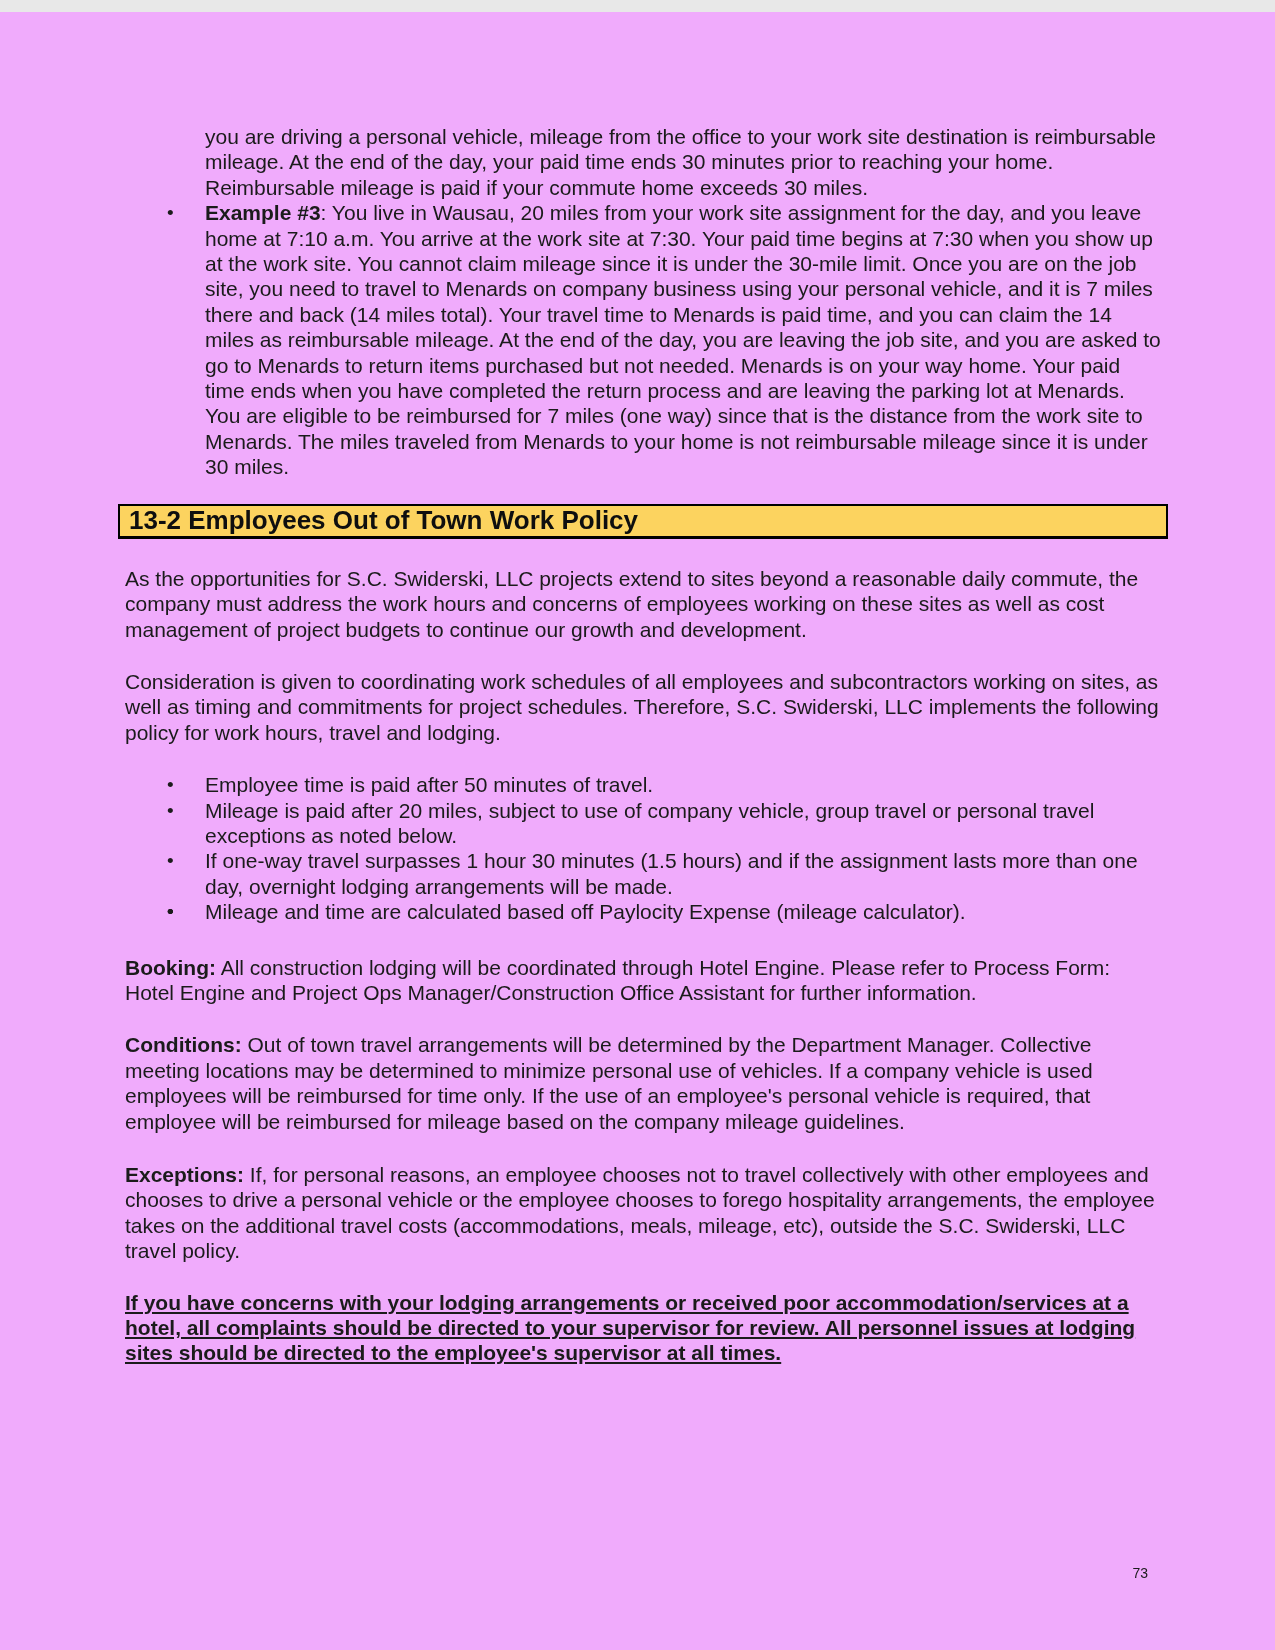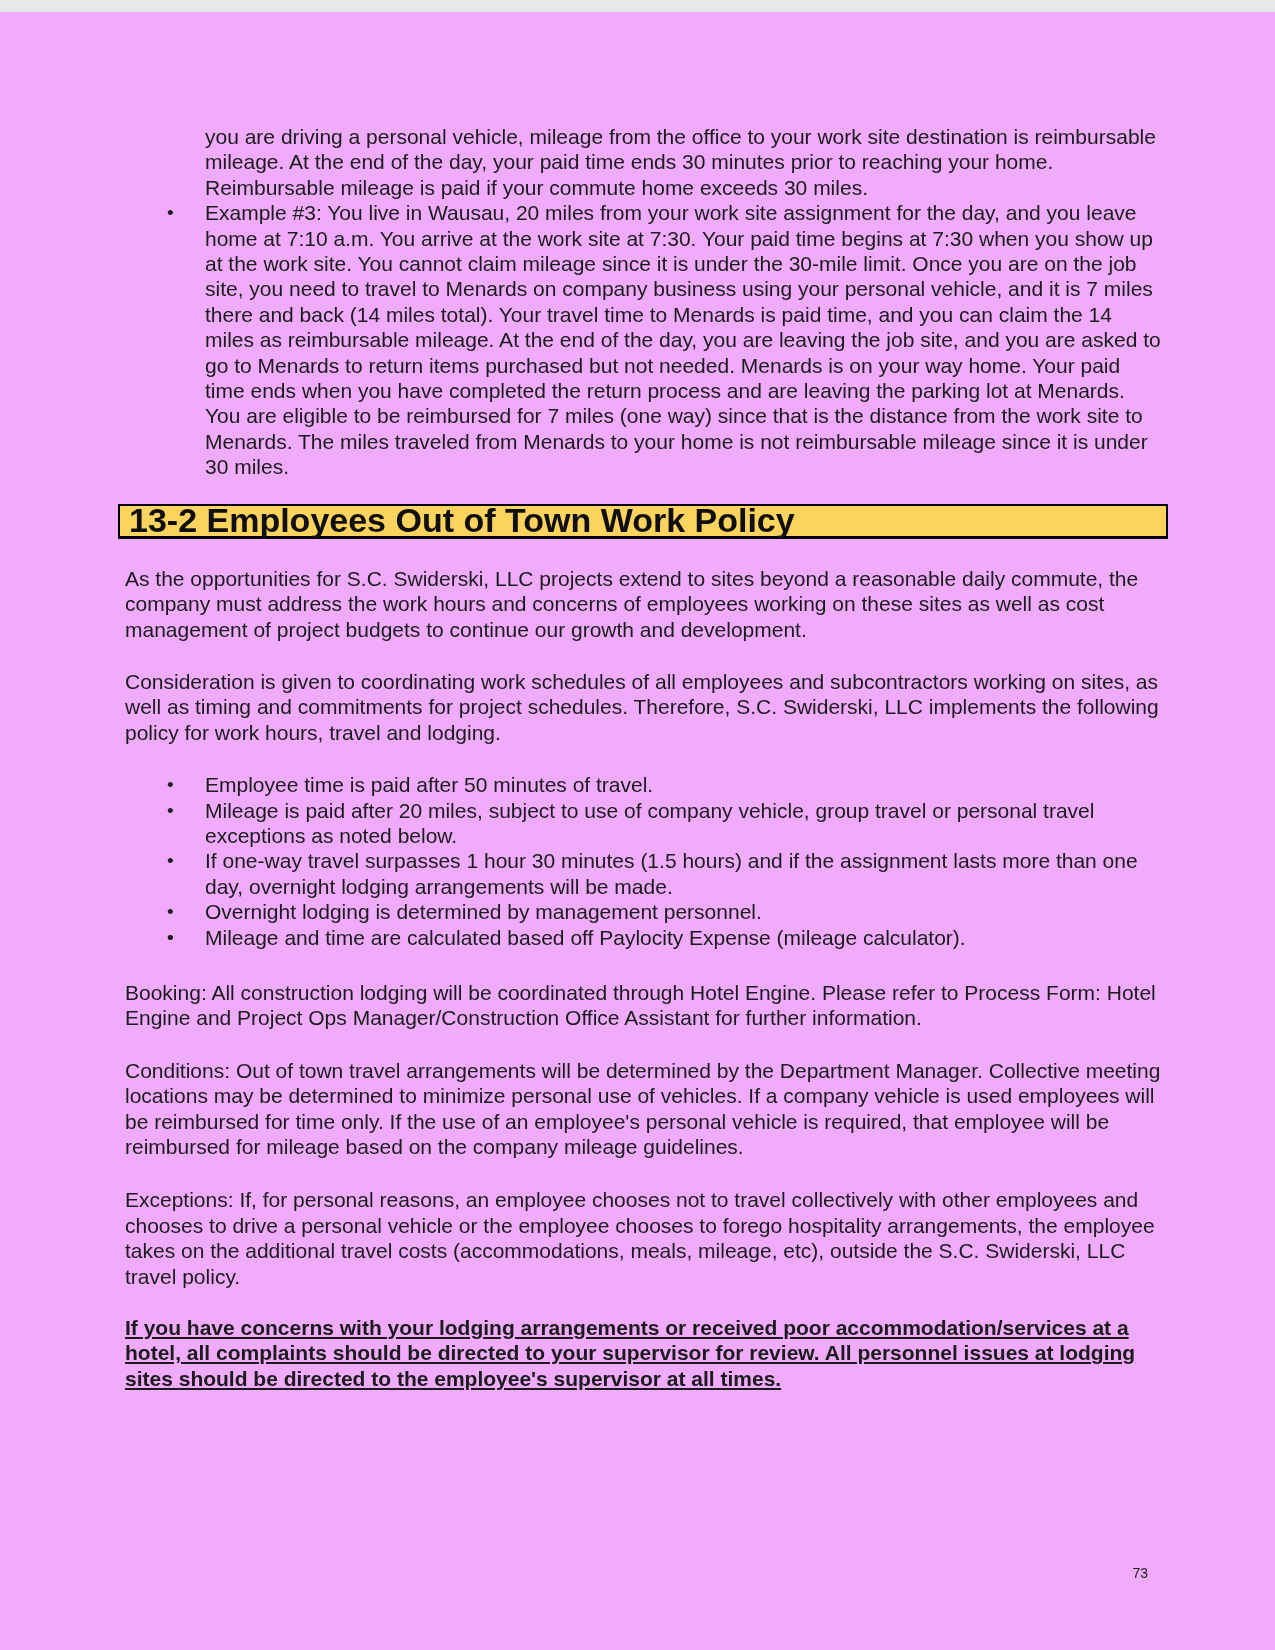--- a/index.html
+++ b/index.html
@@ -18,28 +18,28 @@
     overflow: hidden;
   }
   .indent { padding-left: 80px; }
   .li { position: relative; padding-left: 80px; }
   .li .bullet {
     position: absolute;
     left: 42px;
     top: 0;
     font-size: 19px;
   }
-  .lead { font-weight: normal; text-align: right; }
+  .lead { font-weight: bold; text-align: right; }
   .hdr {
     margin: 24px -7px 0 -7px;
     background: #FCD35F;
     border: 2px solid #000000;
     border-bottom-width: 3px;
     padding: 1px 17px 2px 9px;
-    font-size: 34px;
+    font-size: 26px;
     line-height: 27px;
     font-weight: bold;
     color: #0f0f0f;
   }
   .mt27 { margin-top: 27px; }
   .mt28 { margin-top: 28px; }
   .mt30 { margin-top: 30px; }
   .mt26 { margin-top: 26px; }
   .bold-para { font-weight: bold; text-decoration: underline; }
   .page-number {
@@ -75,21 +75,20 @@
     <div class="li">
       <span class="bullet">•</span>
       <span>Mileage is paid after 20 miles, subject to use of company vehicle, group travel or personal travel exceptions as noted below.</span>
     </div>
     <div class="li">
       <span class="bullet">•</span>
       <span>If one-way travel surpasses 1 hour 30 minutes (1.5 hours) and if the assignment lasts more than one day, overnight lodging arrangements will be made.</span>
     </div>
     <div class="li">
       <span class="bullet">•</span>
-      <span>Overnight lodging is determined by management personnel.</span>
     </div>
     <div class="li">
       <span class="bullet">•</span>
     </div>
     <div class="li">
       <span class="bullet">•</span>
       <span>Mileage and time are calculated based off Paylocity Expense (mileage calculator).</span>
     </div>
   </div>
 

